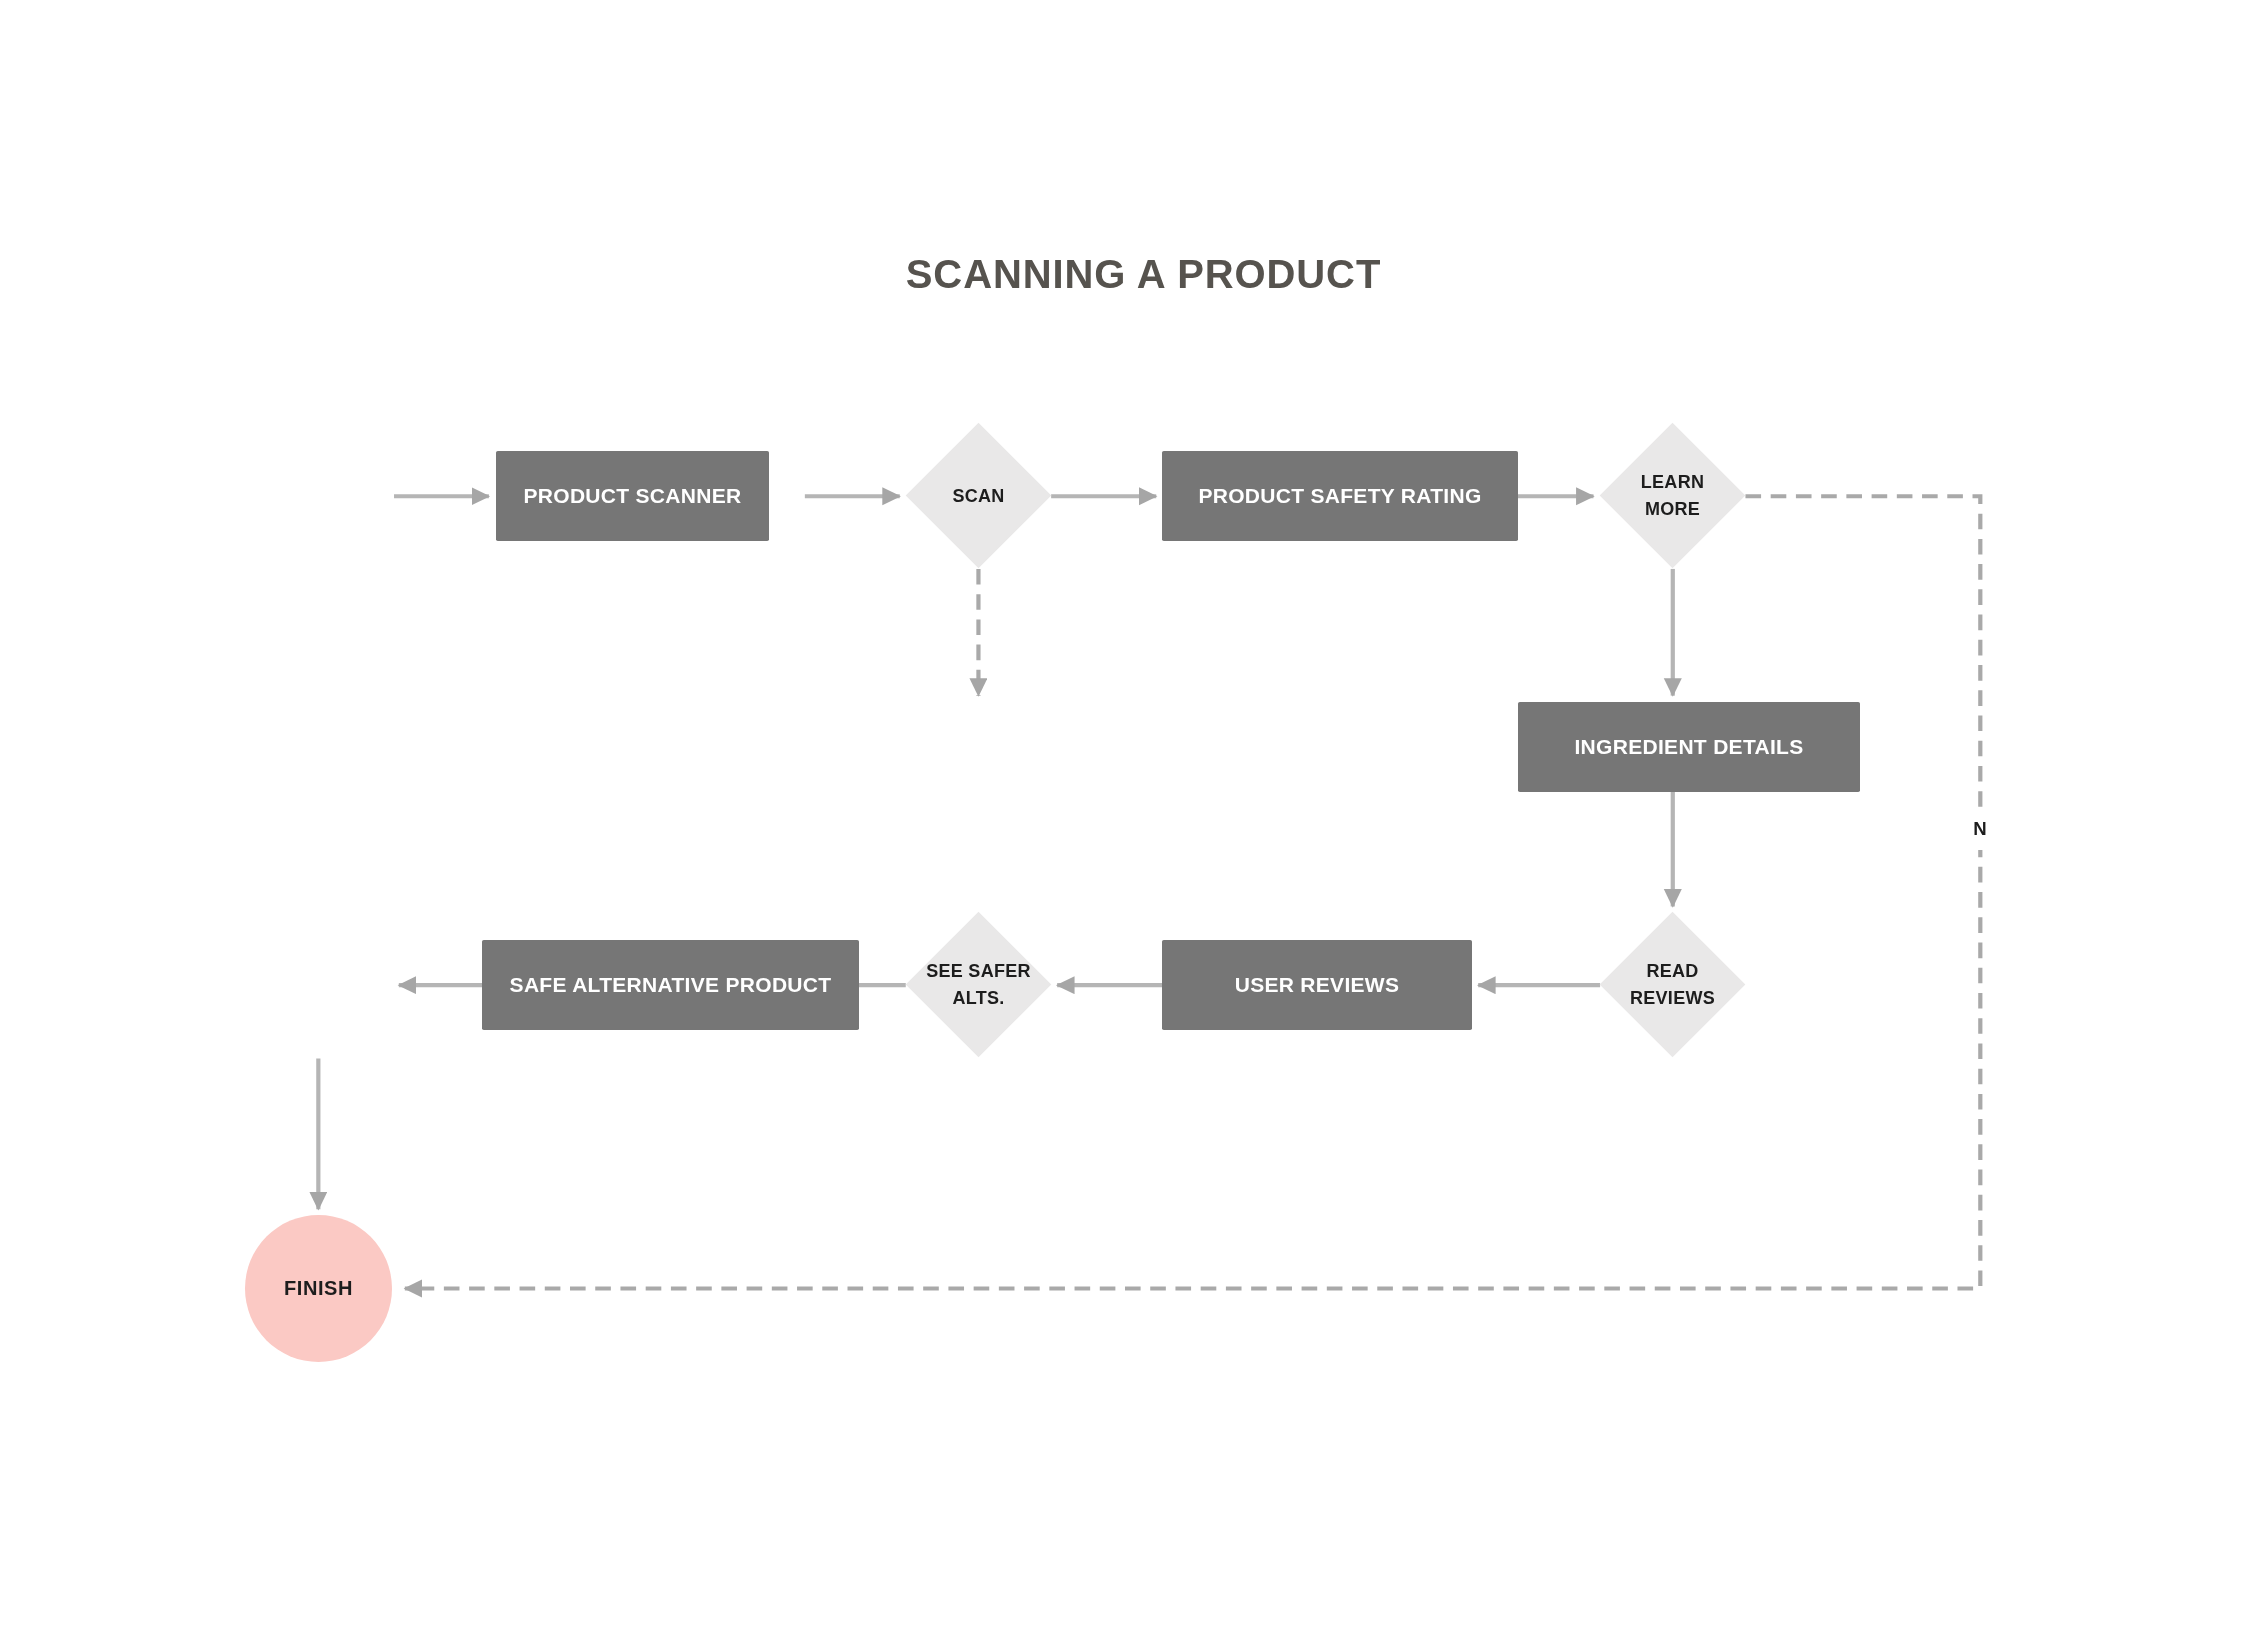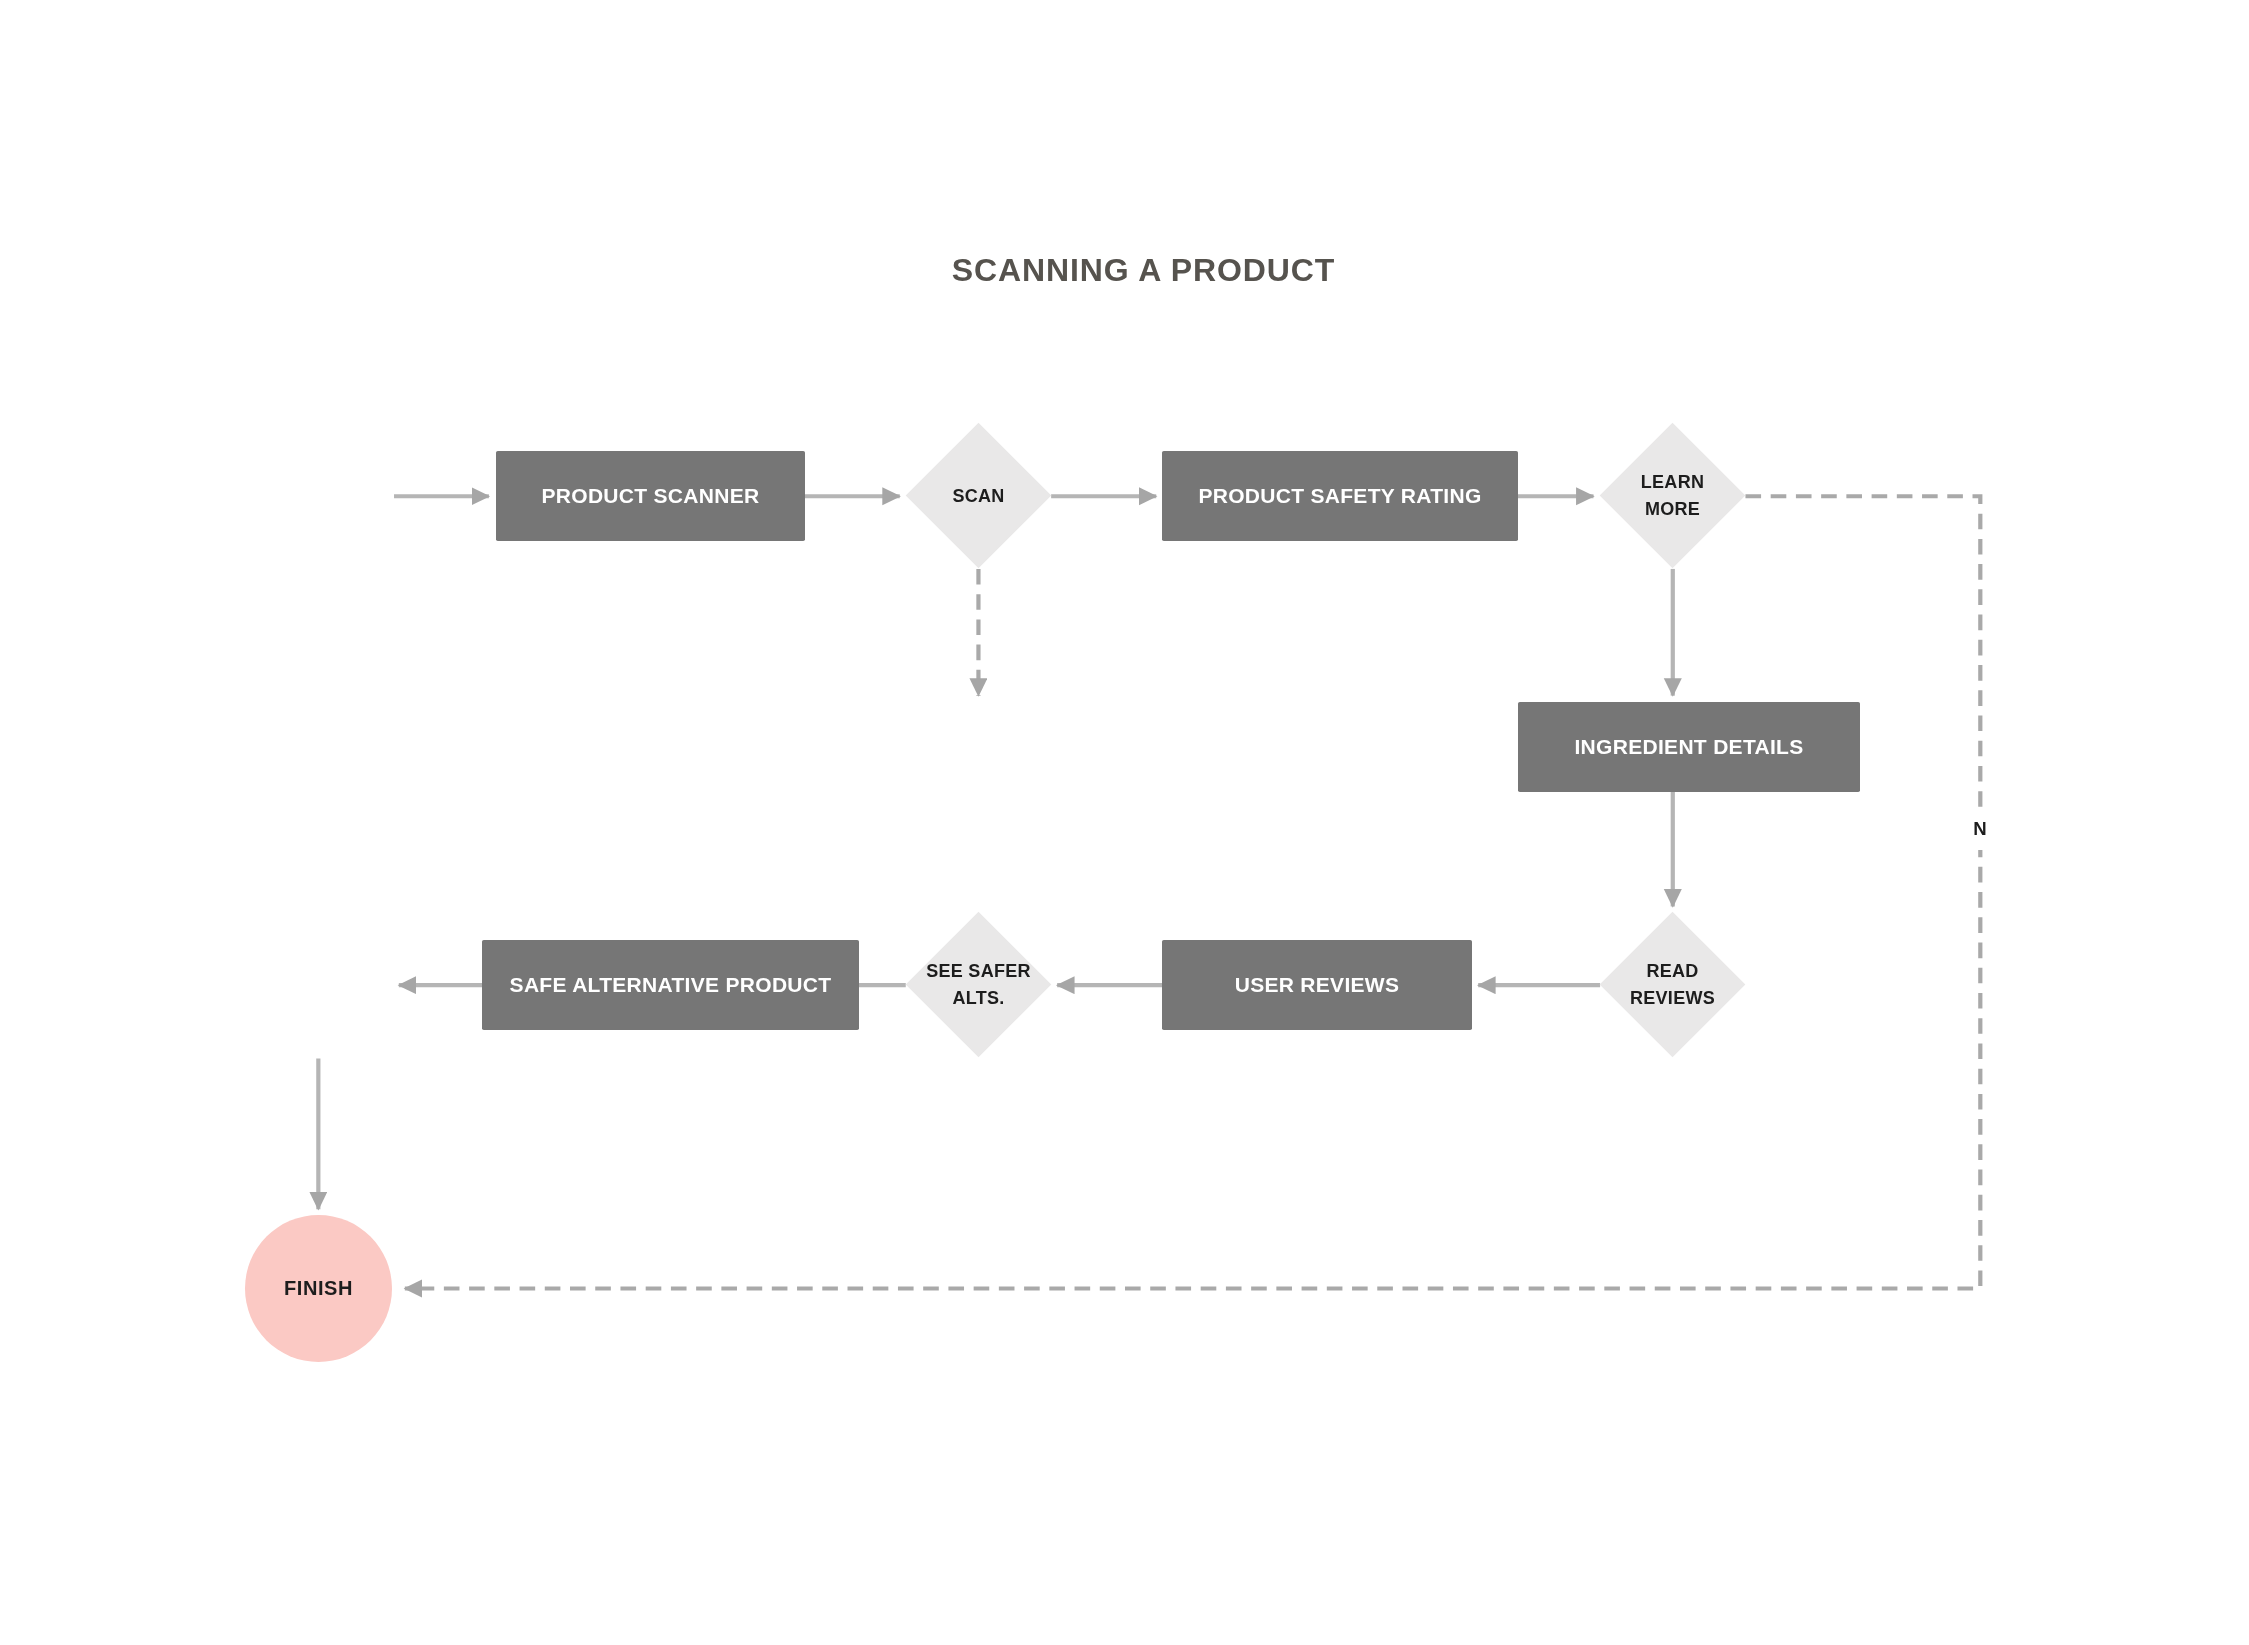--- a/index.html
+++ b/index.html
@@ -6,21 +6,21 @@
   #canvas{
     position:relative;
     width:2250px;height:1646px;
     background:#ffffff;
     font-family:"Liberation Sans","DejaVu Sans",sans-serif;
     overflow:hidden;
   }
   #title{
     position:absolute;left:843px;top:252px;width:601px;
     text-align:center;
-    font-size:32px;font-weight:bold;letter-spacing:0.9px;
+    font-size:40px;font-weight:bold;letter-spacing:0.9px;
     color:#56534e;margin:0;
   }
   svg.connectors{position:absolute;left:0;top:0;}
   .node{position:absolute;display:flex;align-items:center;justify-content:center;}
   .circle{
     width:147px;height:147px;border-radius:50%;
     background:#fbc9c4;
   }
   .circle .lbl{
     font-size:20px;font-weight:bold;letter-spacing:0.6px;color:#1d1d1d;
@@ -78,21 +78,21 @@
     <line x1="530" y1="1762" x2="530" y2="2013" stroke="#b5b5b5" stroke-width="7" marker-end="url(#ah)"></line>
 
     <line x1="1629" y1="947" x2="1629" y2="1158" stroke="#a9a9a9" stroke-width="7" stroke-dasharray="26 16" marker-end="url(#ah)"></line>
     <path d="M 2906 826 H 3297 V 2145 H 674" fill="none" stroke="#a9a9a9" stroke-width="7" stroke-dasharray="26 16" marker-end="url(#ah)"></path>
   </svg>
 
   <div class="node circle" style="left:245px;top:1215px;">
     <span class="lbl">FINISH</span>
   </div>
 
-  <div class="node box" style="left:496px;top:451px;width:309px;">
+  <div class="node box" style="left:496px;top:451px;width:273px;">
     <span class="lbl">PRODUCT SCANNER</span>
   </div>
   <div class="node box" style="left:1162px;top:451px;width:356px;">
     <span class="lbl">PRODUCT SAFETY RATING</span>
   </div>
   <div class="node box" style="left:1518px;top:702px;width:342px;">
     <span class="lbl">INGREDIENT DETAILS</span>
   </div>
   <div class="node box" style="left:1162px;top:940px;width:310px;">
     <span class="lbl">USER REVIEWS</span>

